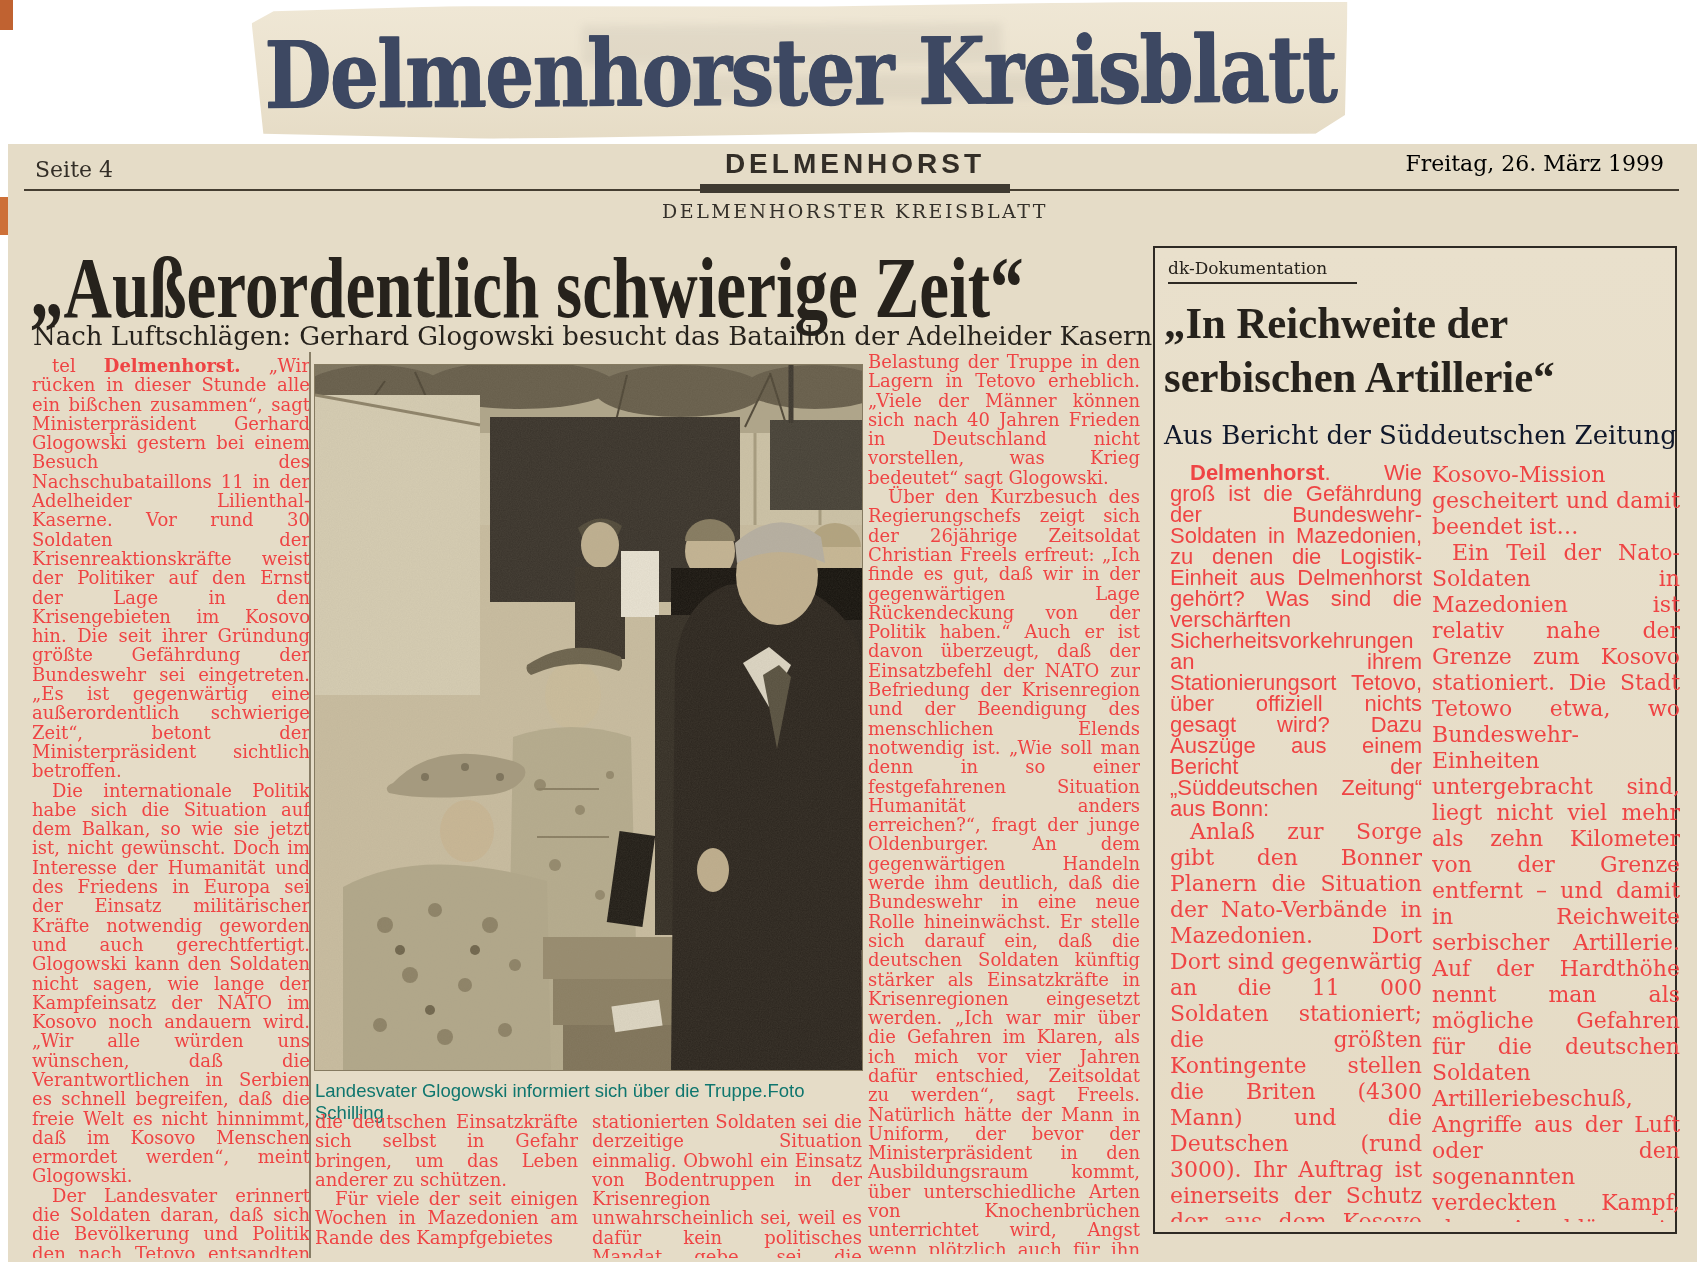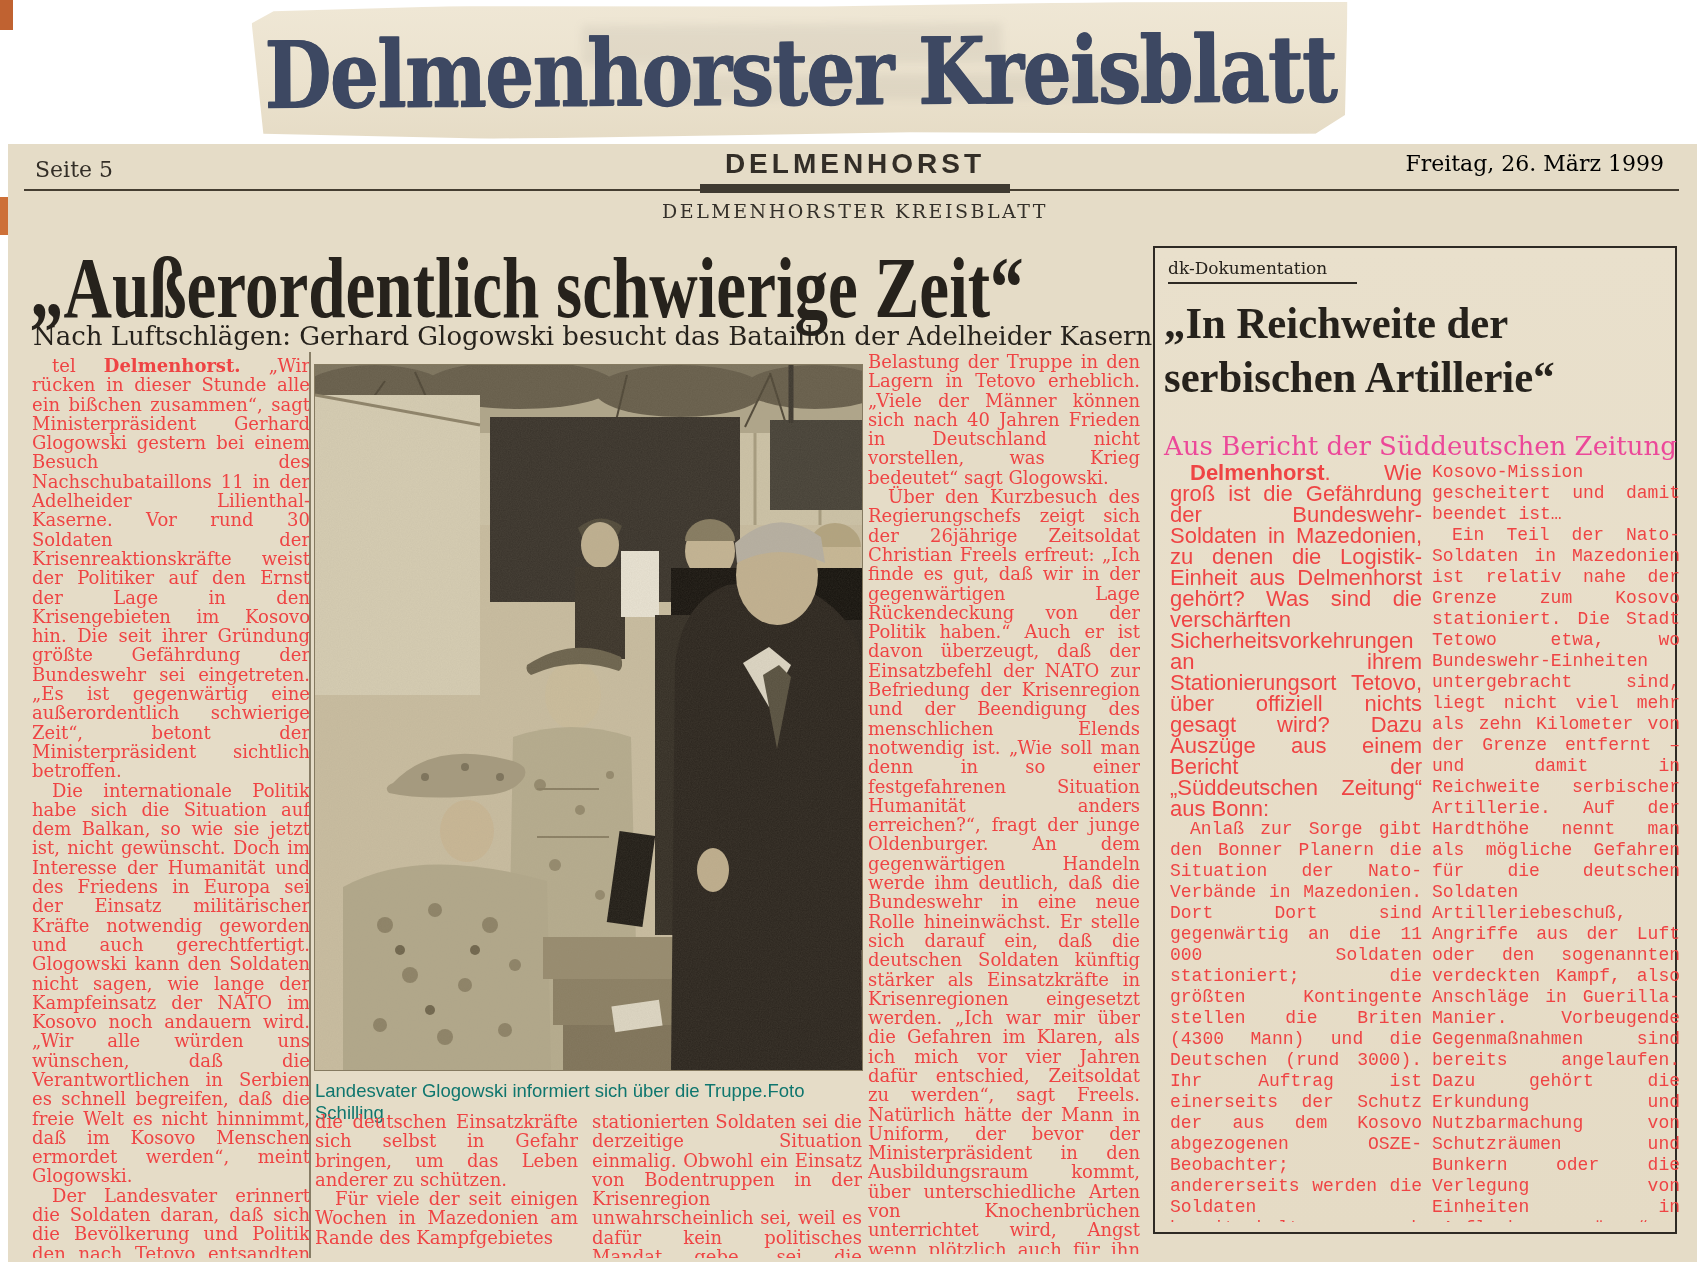--- a/index.html
+++ b/index.html
@@ -68,44 +68,44 @@
   
   #dk-box{left:1153px;top:246px;width:524px;height:988px;border:2px solid #2e2a24;
     background:linear-gradient(180deg,#e9e0cc 0%,#e5dbc5 100%);box-sizing:border-box;}
   #dk-kicker{left:1168px;top:258px;font-size:17px;color:#26221c;
     border-bottom:2px solid #2e2a24;padding:0 30px 4px 0;}
   #dk-headline{
     left:1164px;top:296px;width:520px;
     font-family:"Liberation Serif",serif;font-weight:700;font-size:45px;line-height:54px;
     color:#26221c;white-space:pre-line;transform:scaleX(0.95);transform-origin:left top;
   }
-  #dk-subheadline{left:1164px;top:431px;white-space:nowrap;font-size:26px;color:#ec4899;}
+  #dk-subheadline{left:1164px;top:420px;white-space:nowrap;font-size:26px;color:#0f172a;}
   #dk-colL{left:1170px;top:462px;width:252px;height:760px;}
   #dk-colR{left:1432px;top:462px;width:248px;height:760px;}
   .dk-intro{font-family:"Liberation Sans",sans-serif;font-size:22px;line-height:21px;
     text-align:justify;margin:0;}
-  .dk-serif{font-size:18px;line-height:21px;text-align:justify;margin:18px 0 0 0;text-indent:20px;font-family:Liberation Mono, monospace;}
+  .dk-serif{font-size:22px;line-height:26px;text-align:justify;margin:18px 0 0 0;text-indent:20px;}
   .dk-serif.tight{margin-top:0;}
   b{font-weight:bold;}
 </style>
 </head>
 <body>
 
 <div class="abs scan-mark" style="left:0;top:0;width:13px;height:30px;"></div>
 <div class="abs scan-mark" style="left:0;top:197px;width:9px;height:38px;background:#cd7038;"></div>
 
 <div class="abs" id="body-clip"></div>
 
 <div class="abs" id="masthead-strip">
   <div class="ghost" style="left:330px;top:20px;width:420px;height:40px;"></div>
   <div class="ghost" style="left:420px;top:70px;width:520px;height:26px;"></div>
   <div id="masthead-title">Delmenhorster Kreisblatt</div>
 </div>
 
-<div class="abs" id="page-label">Seite 5</div>
+<div class="abs" id="page-label">Seite 4</div>
 <div class="abs" id="section-title">DELMENHORST</div>
 <div class="abs" id="date-label">Freitag, 26. März 1999</div>
 <div class="abs" id="header-rule"></div>
 <div class="abs" id="header-bar"></div>
 <div class="abs" id="paper-subtitle">DELMENHORSTER KREISBLATT</div>
 
 <div class="abs" id="main-headline">„Außerordentlich schwierige Zeit“</div>
 <div class="abs" id="main-subheadline">Nach Luftschlägen: Gerhard Glogowski besucht das Bataillon der Adelheider Kaserne</div>
 
 <div class="abs bodytext" id="col1">

